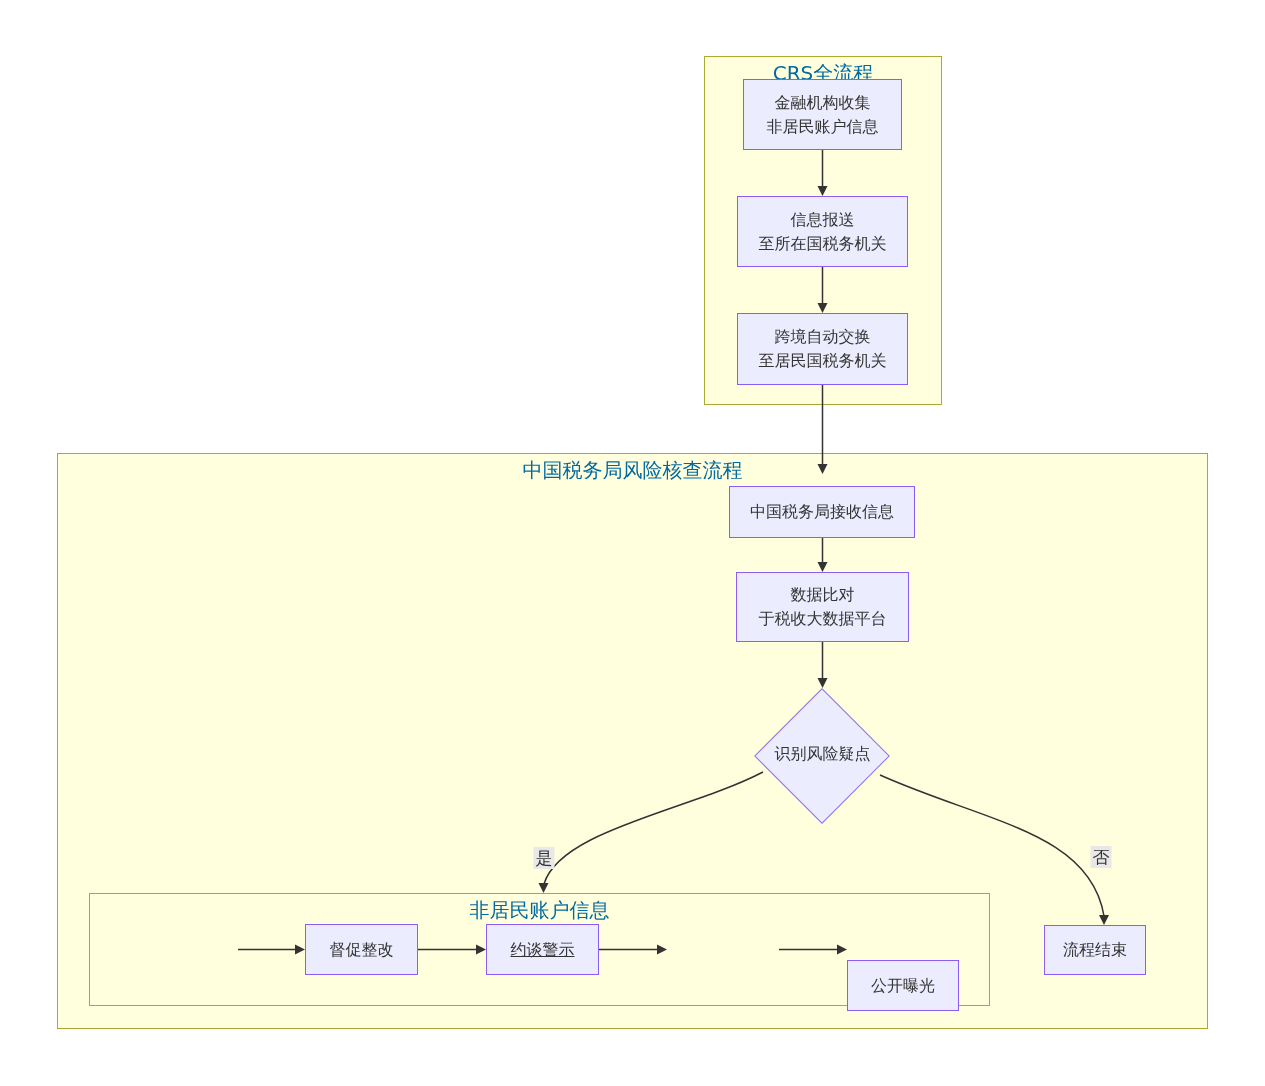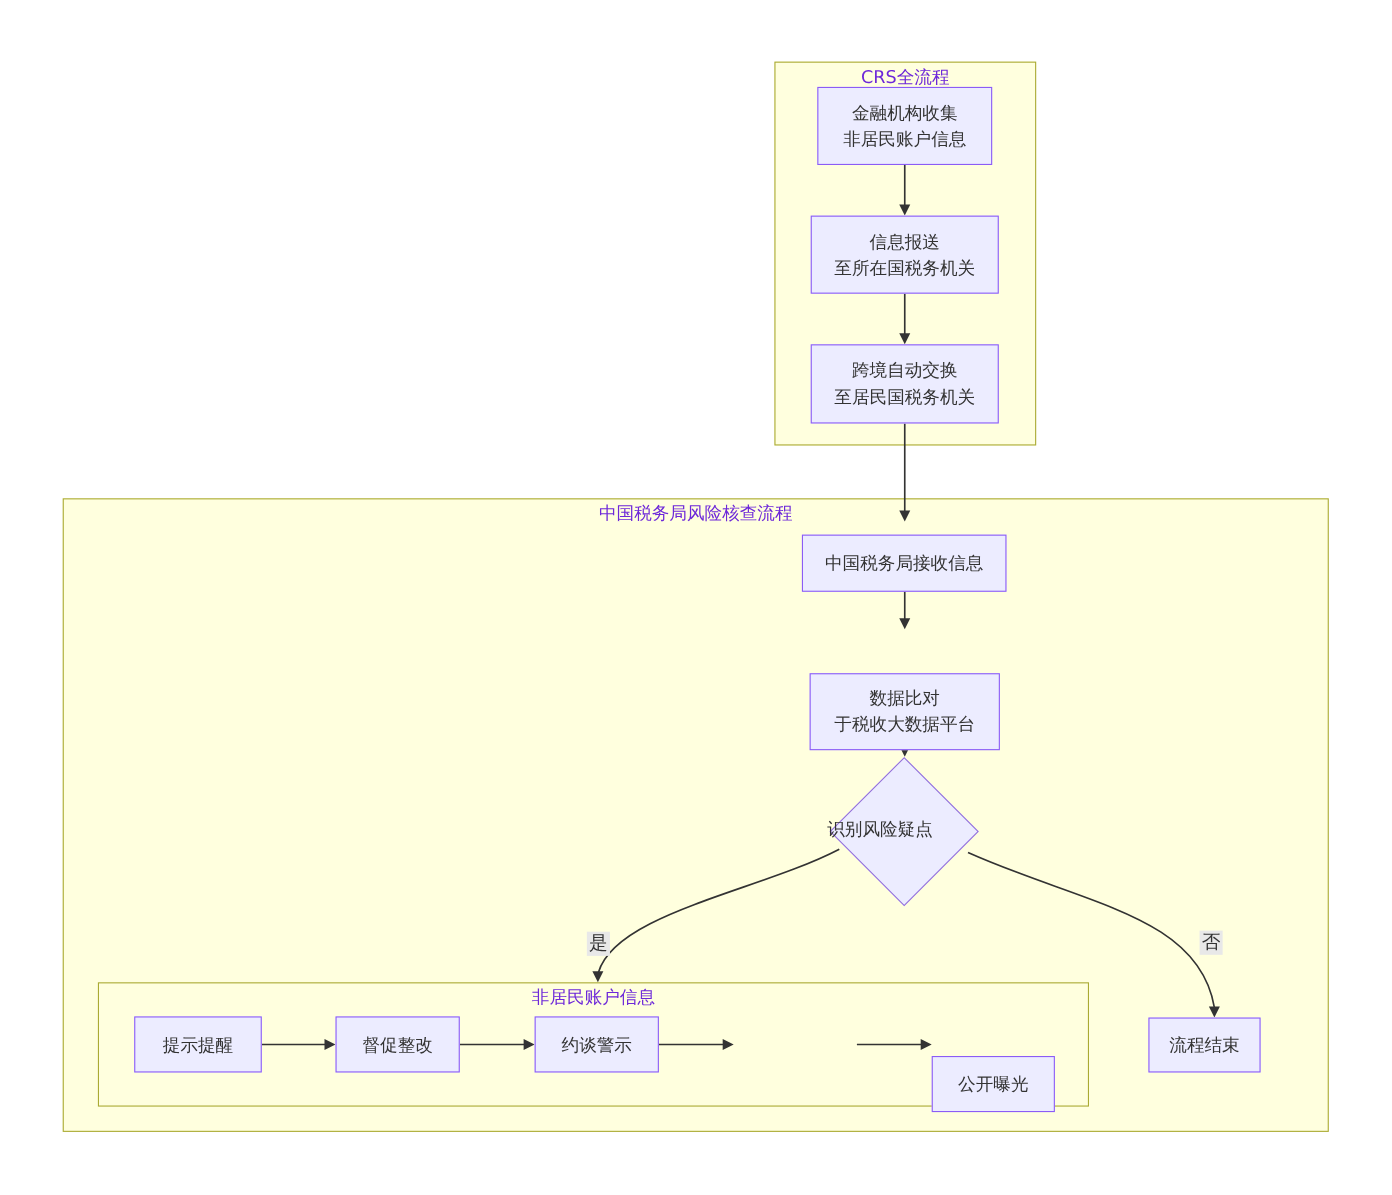--- a/index.html
+++ b/index.html
@@ -19,22 +19,22 @@
   .subgraph {
     position: absolute;
     background: #ffffde;
     border: 1px solid #aaaa33;
     box-sizing: border-box;
   }
   .sg-title {
     width: 100%;
     text-align: center;
     padding-top: 3px;
-    font-size: 16px;
-    color: #6d28d9;
+    font-size: 20px;
+    color: #0369a1;
   }
   .edges-layer {
     position: absolute;
     left: 0;
     top: 0;
     z-index: 3;
   }
   .node {
     position: absolute;
     background: #ececff;
@@ -59,20 +59,21 @@
     border: 1px solid #9370db;
     box-sizing: border-box;
     transform: rotate(45deg);
     z-index: 4;
   }
   .diamond-label {
     position: absolute;
     left: 752px;
     top: 744px;
     width: 141px;
+    text-align: center;
     font-size: 16px;
     z-index: 5;
   }
   .edge-label {
     position: absolute;
     transform: translate(-50%, -50%);
     background: #e8e8e8;
     font-size: 17px;
     line-height: 22px;
     padding: 0 2px;
@@ -132,30 +133,29 @@
 非居民账户信息</div>
 
   <div class="node" style="left:737px; top:196px; width:171px; height:71px;">信息报送
 至所在国税务机关</div>
 
   <div class="node" style="left:737px; top:313px; width:171px; height:72px;">跨境自动交换
 至居民国税务机关</div>
 
   <div class="node" style="left:729px; top:474px; width:186px; height:52px;margin-top:12px;">中国税务局接收信息</div>
 
-  <div class="node" style="left:736px; top:572px; width:173px; height:70px;margin-top:40px;">数据比对
+  <div class="node" style="left:736px; top:572px; width:173px; height:70px;">数据比对
 于税收大数据平台</div>
 
   <div class="diamond"></div>
   <div class="diamond-label">识别风险疑点</div>
 
-  <div class="node" style="left:122px; top:924px; width:116px; height:51px;">提示提醒</div>
 
   <div class="node" style="left:305px; top:924px; width:113px; height:51px;">督促整改</div>
 
-  <div class="node" style="left:486px; top:924px; width:113px; height:51px;">约谈警示</div>
+  <div class="node" style="left:486px; top:924px; width:113px; height:51px;text-decoration:underline;">约谈警示</div>
 
 
   <div class="node" style="left:847px; top:960px; width:112px; height:51px;">公开曝光</div>
 
   <div class="node" style="left:1044px; top:925px; width:102px; height:50px;">流程结束</div>
 
 </div>
 
 </body></html>

